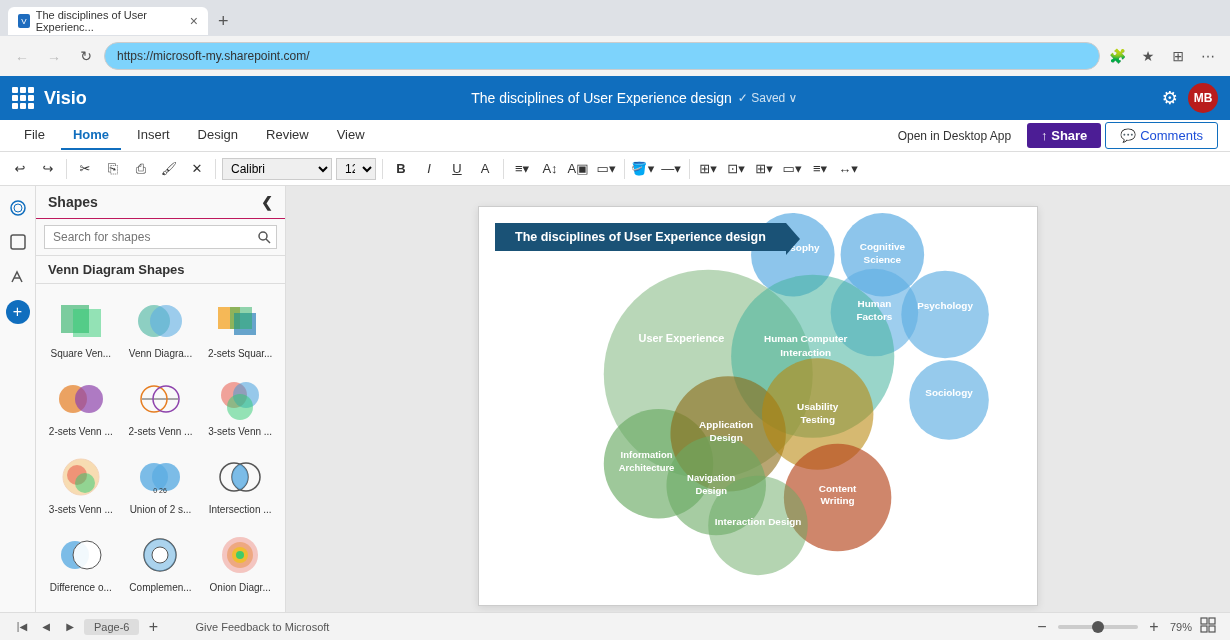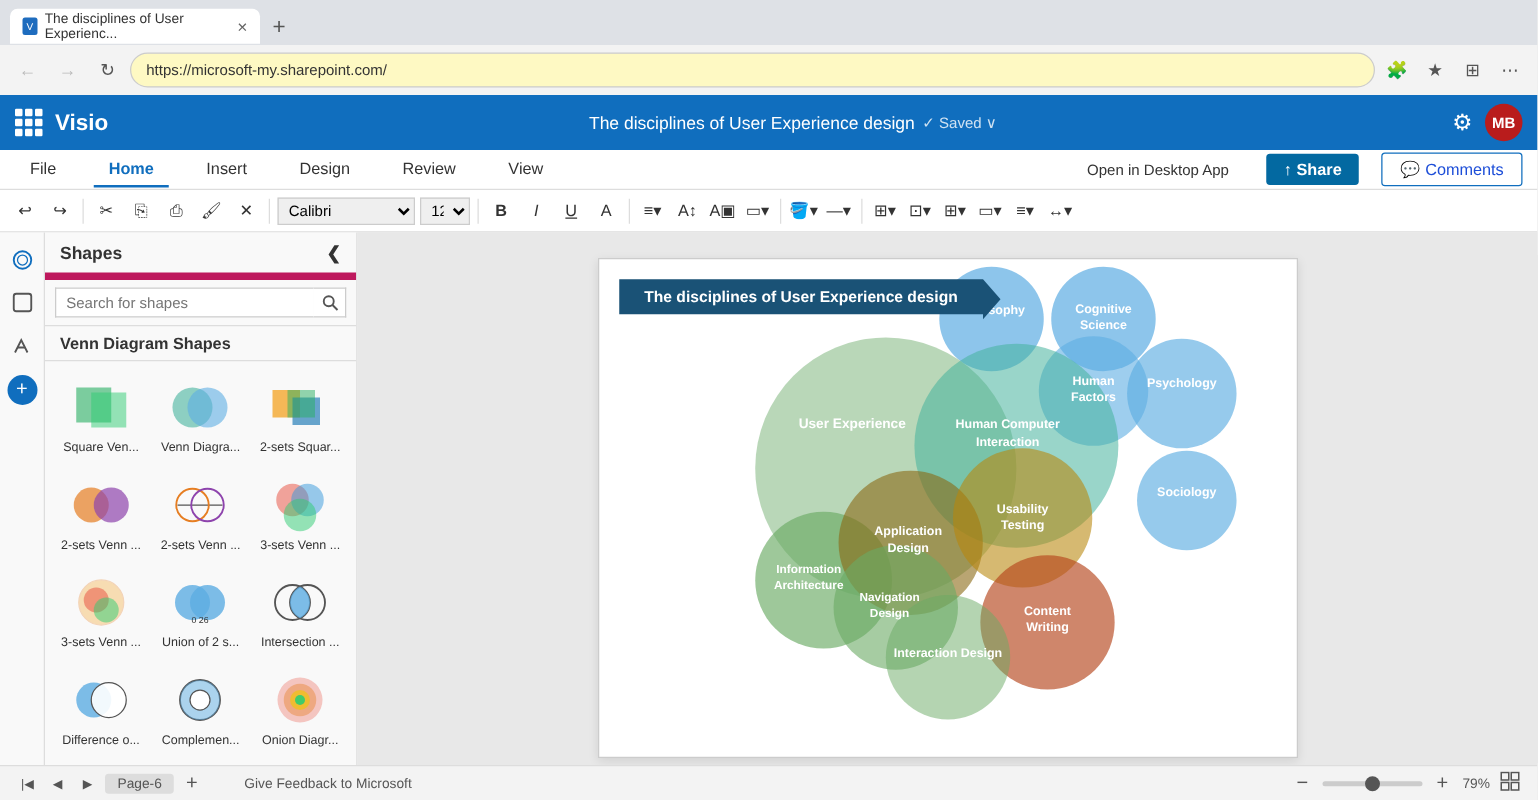--- a/index.html
+++ b/index.html
@@ -5,55 +5,55 @@
     * { box-sizing: border-box; margin: 0; padding: 0; }
     body { font-family: 'Segoe UI', Arial, sans-serif; font-size: 12px; background: #f3f3f3; overflow: hidden; width: 1230px; height: 640px; }
     .browser-tab-bar { display: flex; align-items: center; padding: 6px 8px 0; background: #dee1e6; height: 36px; }
     .browser-tab { display: flex; align-items: center; background: #fff; border-radius: 6px 6px 0 0; padding: 4px 10px; font-size: 11px; color: #333; max-width: 200px; height: 28px; gap: 6px; }
     .browser-tab .favicon { width: 14px; height: 14px; background: #1e6cbe; border-radius: 2px; display: flex; align-items: center; justify-content: center; color: white; font-size: 8px; }
     .tab-close { margin-left: 4px; cursor: pointer; color: #666; font-size: 14px; }
     .new-tab-btn { margin-left: 4px; color: #555; font-size: 18px; line-height: 1; cursor: pointer; padding: 2px 6px; }
     .browser-nav { display: flex; align-items: center; padding: 4px 8px; background: #f3f3f3; height: 40px; gap: 4px; }
     .nav-btn { width: 28px; height: 28px; border: none; background: transparent; cursor: pointer; border-radius: 4px; display: flex; align-items: center; justify-content: center; color: #555; font-size: 14px; }
     .nav-btn.disabled { color: #bbb; cursor: default; }
-    .address-bar { flex: 1; height: 28px; border: 1px solid #ccc; border-radius: 14px; padding: 0 12px; font-size: 12px; background: #fef9c3; color: #333; outline: none; }
+    .address-bar { flex: 1; height: 28px; border: 1px solid #ccc; border-radius: 14px; padding: 0 12px; font-size: 12px; background: #7dd3fc; color: #333; outline: none; }
     .nav-right-btns { display: flex; gap: 2px; }
 
     
     .app-header { display: flex; align-items: center; background: #106ebe; height: 44px; padding: 0 12px; color: white; }
     .app-grid-icon { margin-right: 10px; display: grid; grid-template-columns: repeat(3,6px); gap: 2px; cursor: pointer; }
     .app-grid-icon span { width: 6px; height: 6px; background: white; border-radius: 1px; }
     .app-name { font-size: 18px; font-weight: 600; color: white; margin-right: 20px; }
     .app-title-center { flex: 1; text-align: center; font-size: 14px; color: white; display: flex; align-items: center; justify-content: center; gap: 6px; }
     .app-title-center .saved { font-size: 12px; color: rgba(255,255,255,0.8); }
     .header-right { display: flex; align-items: center; gap: 10px; }
     .settings-icon { color: white; font-size: 18px; cursor: pointer; }
     .avatar { width: 30px; height: 30px; border-radius: 50%; background: #b91c1c; color: white; display: flex; align-items: center; justify-content: center; font-size: 12px; font-weight: bold; cursor: pointer; text-align: center; }
 
     
-    .ribbon-tabs { display: flex; align-items: center; background: #fff; border-bottom: 1px solid #ddd; padding: 0 12px; height: 32px; gap: 18px; }
+    .ribbon-tabs { display: flex; align-items: center; background: #fff; border-bottom: 1px solid #ddd; padding: 0 12px; height: 32px; gap: 4px; }
     .ribbon-tab { padding: 6px 12px; cursor: pointer; font-size: 13px; color: #333; border-bottom: 2px solid transparent; }
     .ribbon-tab.active { color: #106ebe; border-bottom: 2px solid #106ebe; font-weight: 600; }
     .open-desktop { margin-left: auto; padding: 4px 12px; font-size: 12px; color: #333; cursor: pointer; background: transparent; border: none; }
-    .share-btn { background: #0369a1; color: white; border: none; padding: 5px 14px; border-radius: 3px; cursor: pointer; font-size: 13px; font-weight: 600; display: flex; align-items: center; gap: 4px; }
+    .share-btn { background: #4c1d95; color: white; border: none; padding: 5px 14px; border-radius: 3px; cursor: pointer; font-size: 13px; font-weight: 600; display: flex; align-items: center; gap: 4px; }
     .comments-btn { background: transparent; color: #1d4ed8; border: 1px solid #106ebe; padding: 5px 14px; border-radius: 3px; cursor: pointer; font-size: 13px; display: flex; align-items: center; gap: 4px; }
 
     
     .toolbar { display: flex; align-items: center; background: #fff; border-bottom: 1px solid #ddd; padding: 2px 8px; height: 34px; gap: 4px; }
     .toolbar-btn { width: 24px; height: 24px; border: none; background: transparent; cursor: pointer; border-radius: 2px; display: flex; align-items: center; justify-content: center; color: #333; font-size: 13px; }
     .toolbar-divider { width: 1px; height: 20px; background: #ddd; margin: 0 2px; }
     .font-family-select { width: 110px; height: 22px; border: 1px solid #ccc; font-size: 12px; padding: 0 4px; }
     .font-size-select { width: 40px; height: 22px; border: 1px solid #ccc; font-size: 12px; padding: 0 4px; }
 
     
     .main-area { display: flex; height: calc(640px - 44px - 32px - 34px - 36px - 40px - 28px); }
 
     
     .shapes-panel { width: 250px; background: #f9f9f9; border-right: 1px solid #ddd; display: flex; flex-direction: column; overflow: hidden; height: 100%; }
-    .shapes-header { display: flex; align-items: flex-start; justify-content: space-between; padding: 8px 12px; font-size: 14px; font-weight: 600; color: #333; border-bottom: 6px solid #be185d; }
+    .shapes-header { display: flex; align-items: flex-start; justify-content: space-between; padding: 8px 12px; font-size: 14px; font-weight: 600; color: #333; border-bottom: 1px solid #be185d; }
     .shapes-search { display: flex; align-items: center; padding: 6px 8px; border-bottom: 1px solid #ddd; }
     .shapes-search input { flex: 1; border: 1px solid #ccc; border-right: none; height: 24px; padding: 0 8px; font-size: 12px; outline: none; }
     .search-btn { width: 26px; height: 24px; border: 1px solid #ccc; border-left: none; background: white; cursor: pointer; display: flex; align-items: center; justify-content: center; }
     .shapes-category { padding: 6px 12px; font-size: 13px; font-weight: 600; color: #333; border-bottom: 1px solid #ddd; }
     .shapes-grid { display: grid; grid-template-columns: repeat(3, 1fr); gap: 2px; padding: 6px; overflow-y: auto; }
     .shape-item { display: flex; flex-direction: column; align-items: center; padding: 6px 4px; cursor: pointer; border-radius: 3px; }
     .shape-thumb { width: 56px; height: 50px; display: flex; align-items: center; justify-content: center; }
     .shape-label { font-size: 10px; color: #333; text-align: center; line-height: 1.2; margin-top: 2px; }
 
     

